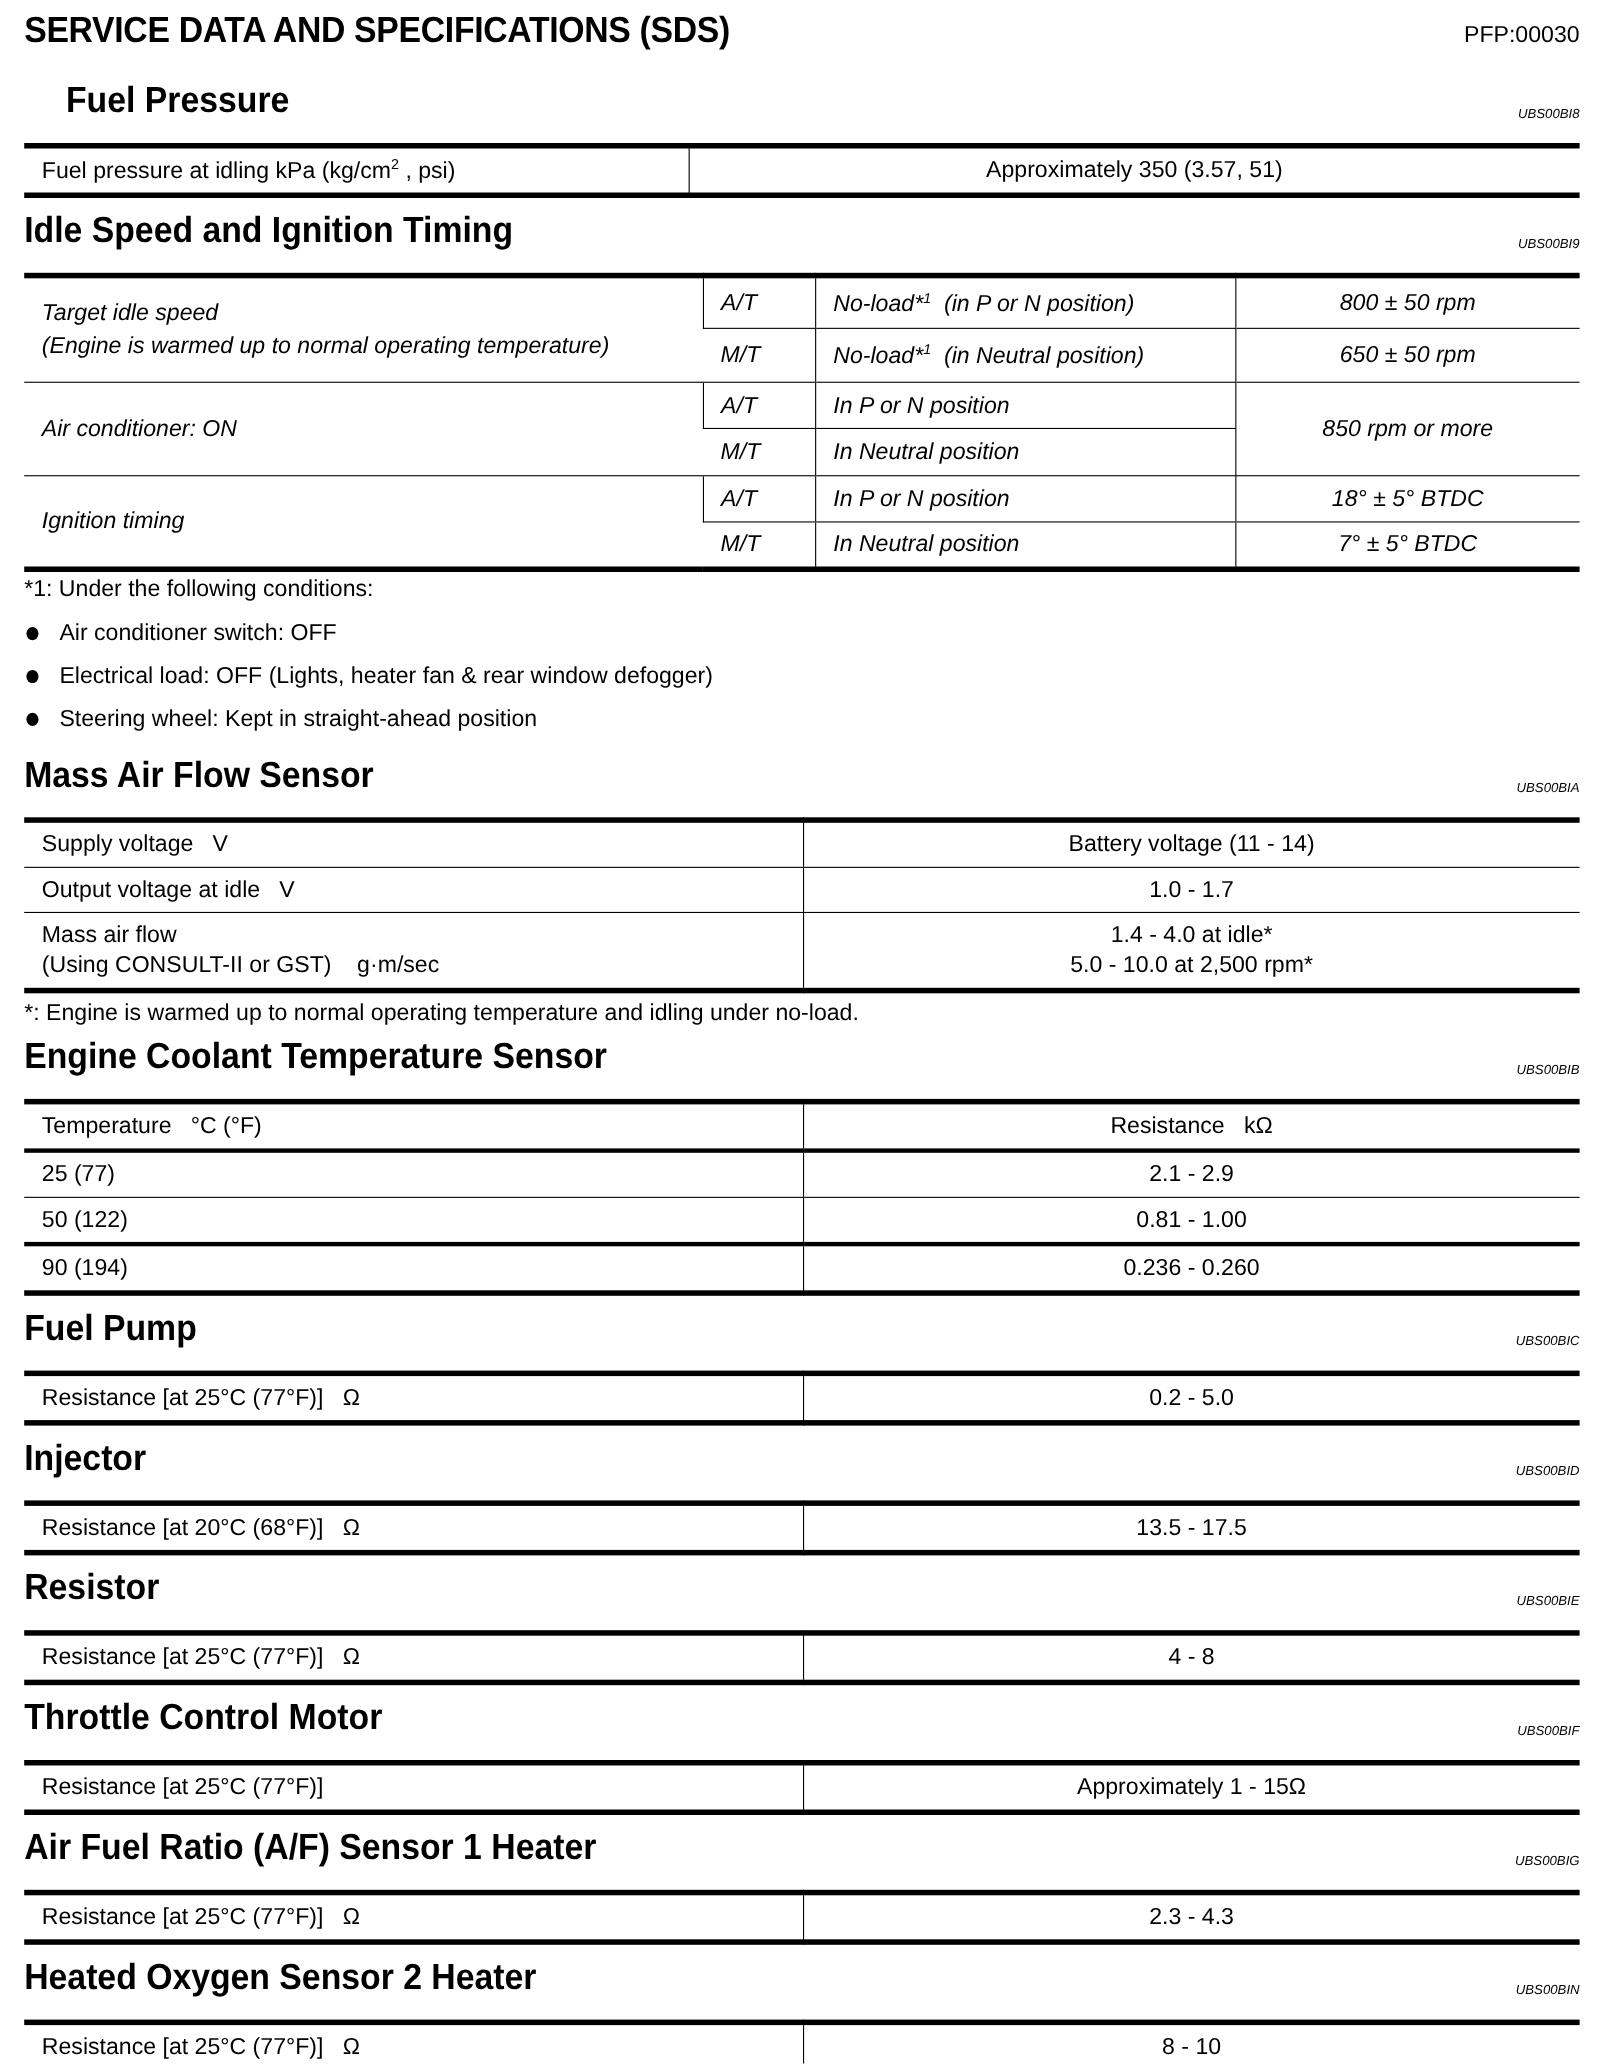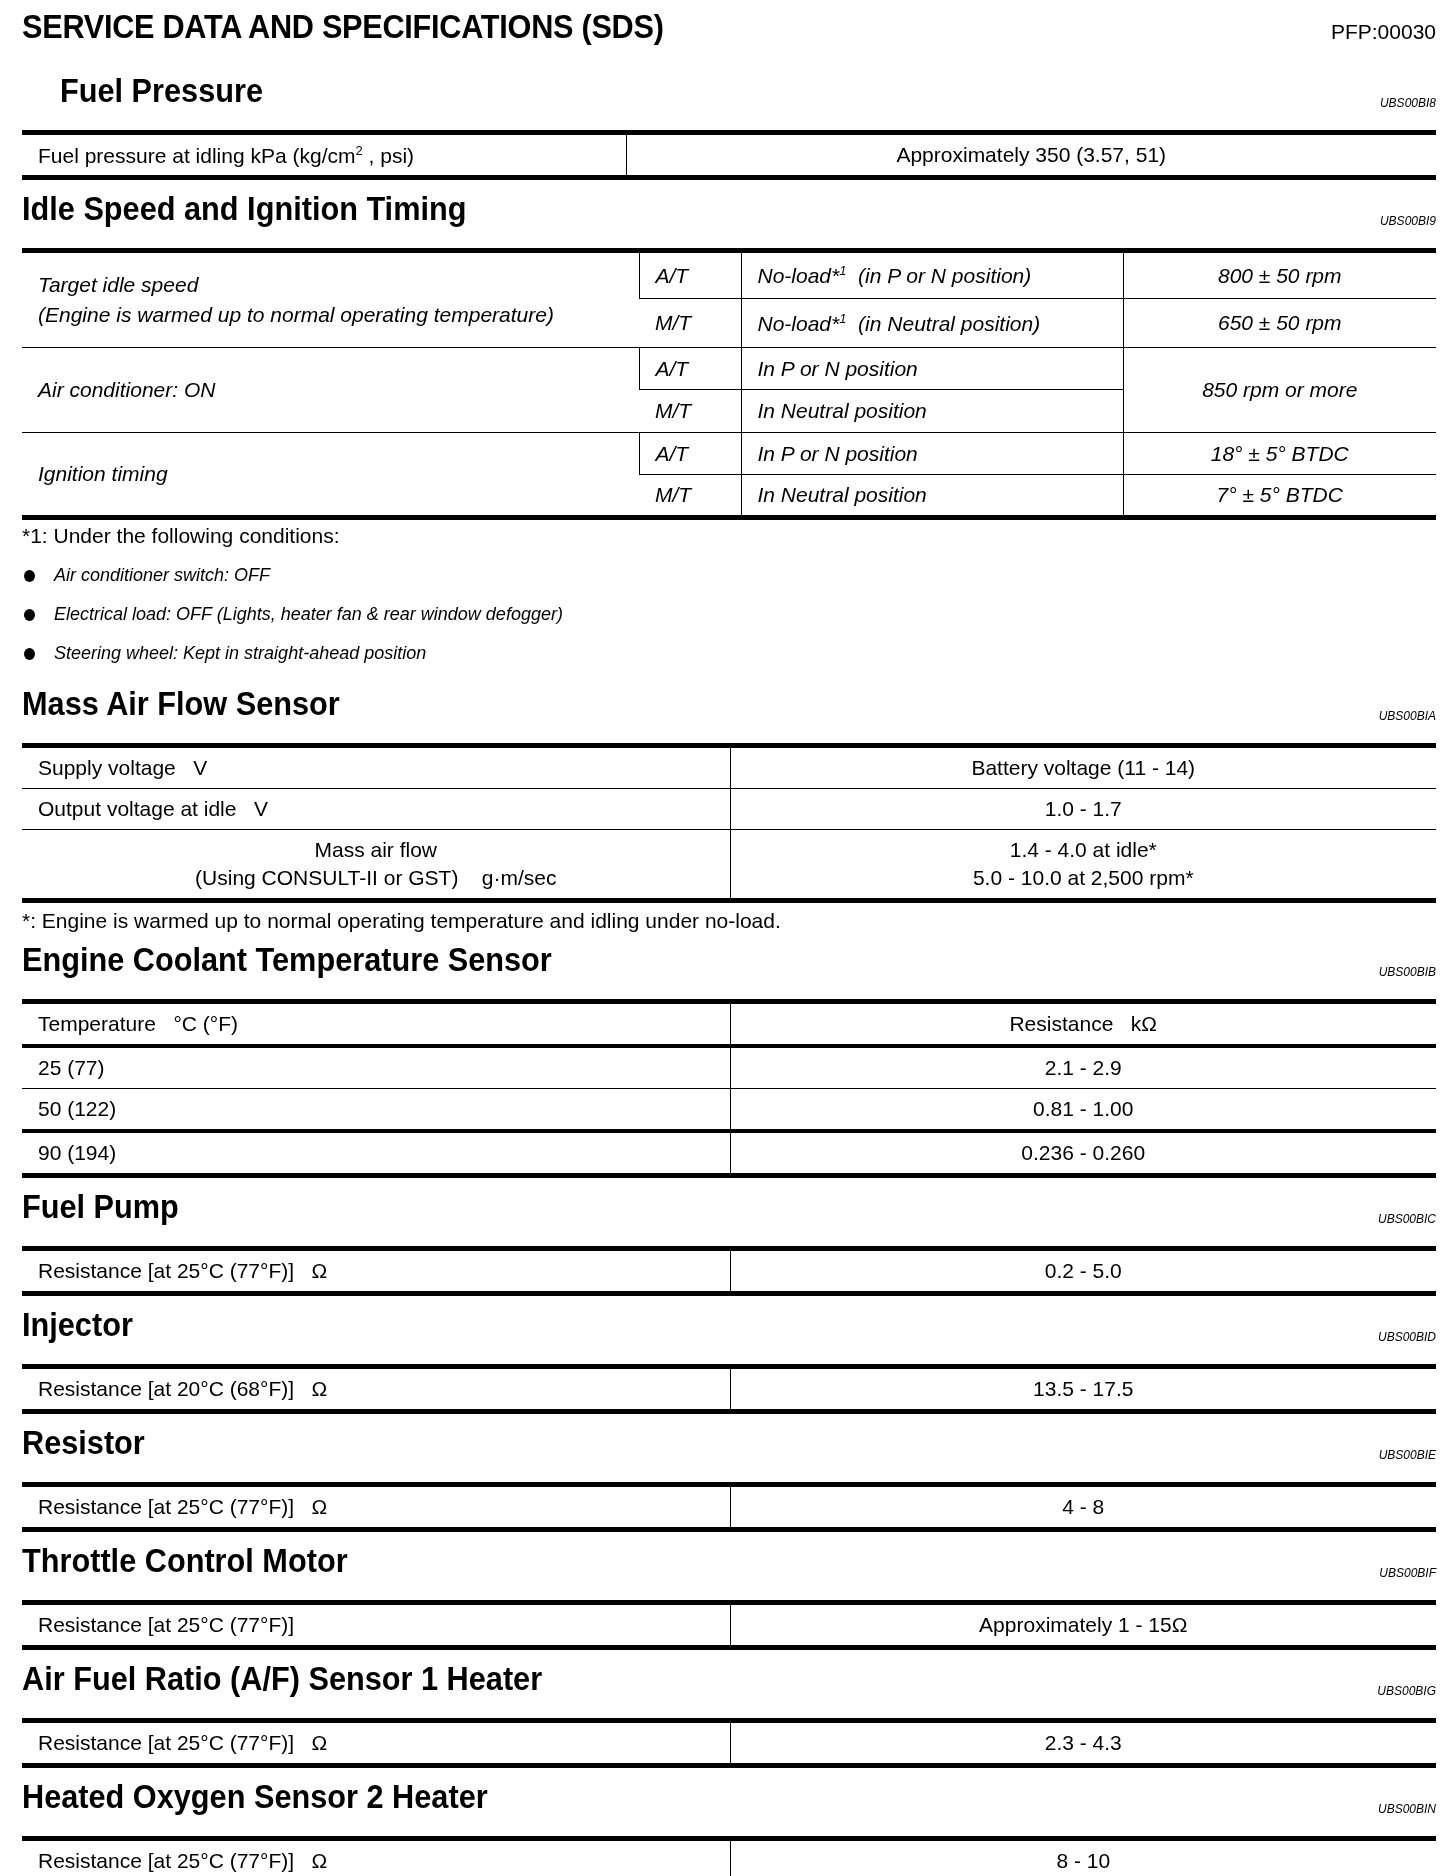--- a/index.html
+++ b/index.html
@@ -29,21 +29,21 @@
     font-size: 21px; table-layout: fixed;
   }
   td { border: 1.5px solid #000; border-left: none; border-right: none; padding: 0 16px; vertical-align: middle; }
   td + td { border-left: 1.5px solid #000; }
   td.c { text-align: center; }
   tr.thick td { border-top: 4px solid #000; }
   .row-std td { height: 40px; }
   .row-tall td { height: 68px; }
 
   .footnote { font-size: 21px; margin-top: 6px; }
-  .bullets { list-style: none; margin: 0; padding: 0; font-size: 18px; font-style: italic; }
+  .bullets { list-style: none; margin: 0; padding: 0; font-size: 21px; }
   .bullets li { position: relative; padding-left: 32px; height: 39px; line-height: 39px; }
   .bullets li::before {
     content: ""; position: absolute; left: 2px; top: 14px; width: 11px; height: 12px;
     border-radius: 50%; background: #000;
   }
   sup { font-size: 13px; }
 </style>
 </head>
 <body>
 
@@ -139,21 +139,21 @@
     <tbody>
         <tr class="row-std">
       <td style="white-space:pre">Supply voltage   V</td>
       <td class="c">Battery voltage (11 - 14)</td>
     </tr>
     <tr class="row-std">
       <td style="white-space:pre">Output voltage at idle   V</td>
       <td class="c">1.0 - 1.7</td>
     </tr>
     <tr class="row-tall">
-      <td style="line-height:28px;text-align:center;">
+      <td style="line-height:28px;">
             <div>Mass air flow</div>
             <div style="white-space:pre">(Using CONSULT-II or GST)    g·m/sec</div>
           </td>
       <td class="c" style="line-height:28px;">
             <div>1.4 - 4.0 at idle*</div>
             <div>5.0 - 10.0 at 2,500 rpm*</div>
           </td>
     </tr>
   </tbody>
     </table>

